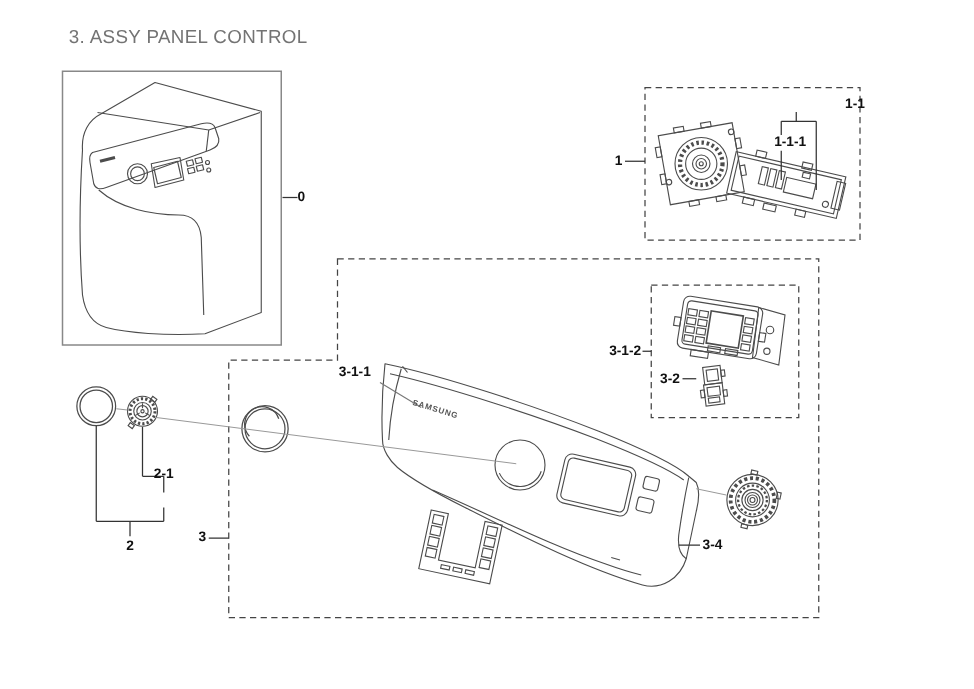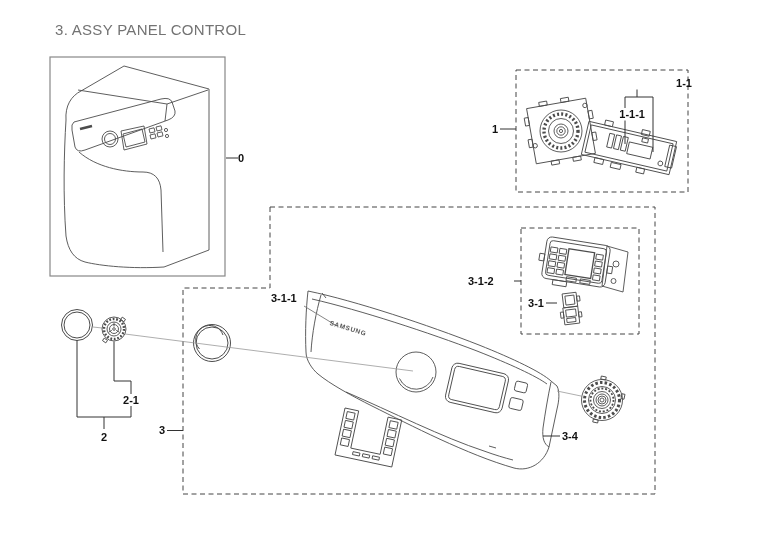--- a/index.html
+++ b/index.html
@@ -244,25 +244,25 @@
   <div class="lbl" style="left:238px;top:152px;width:14px;">0</div>
 
   <div class="lbl" style="left:484px;top:123px;width:14px;text-align:right;">1</div>
 
   <div class="lbl" style="left:624px;top:77px;width:28px;text-align:center;margin-left:46px;">1-1</div>
 
   <div class="lbl" style="left:601px;top:108px;width:44px;text-align:right;">1-1-1</div>
 
   <div class="lbl" style="left:96px;top:431px;width:16px;text-align:center;">2</div>
 
-  <div class="lbl" style="left:116px;top:394px;width:30px;text-align:center;">2-1</div>
+  <div class="lbl" style="left:116px;top:373px;width:30px;text-align:center;">2-1</div>
 
   <div class="lbl" style="left:146px;top:424px;width:19px;text-align:right;">3</div>
 
-  <div class="lbl" style="left:514px;top:297px;width:30px;text-align:right;">3-1</div>
+  <div class="lbl" style="left:514px;top:297px;width:30px;text-align:right;">3-2</div>
 
   <div class="lbl" style="left:271px;top:292px;width:45px;">3-1-1</div>
 
-  <div class="lbl" style="left:468px;top:275px;width:45px;">3-1-2</div>
+  <div class="lbl" style="left:468px;top:275px;width:45px;text-align:right;">3-1-2</div>
 
   <div class="lbl" style="left:562px;top:430px;width:34px;">3-4</div>
 
 </div>
 
 </body></html>

